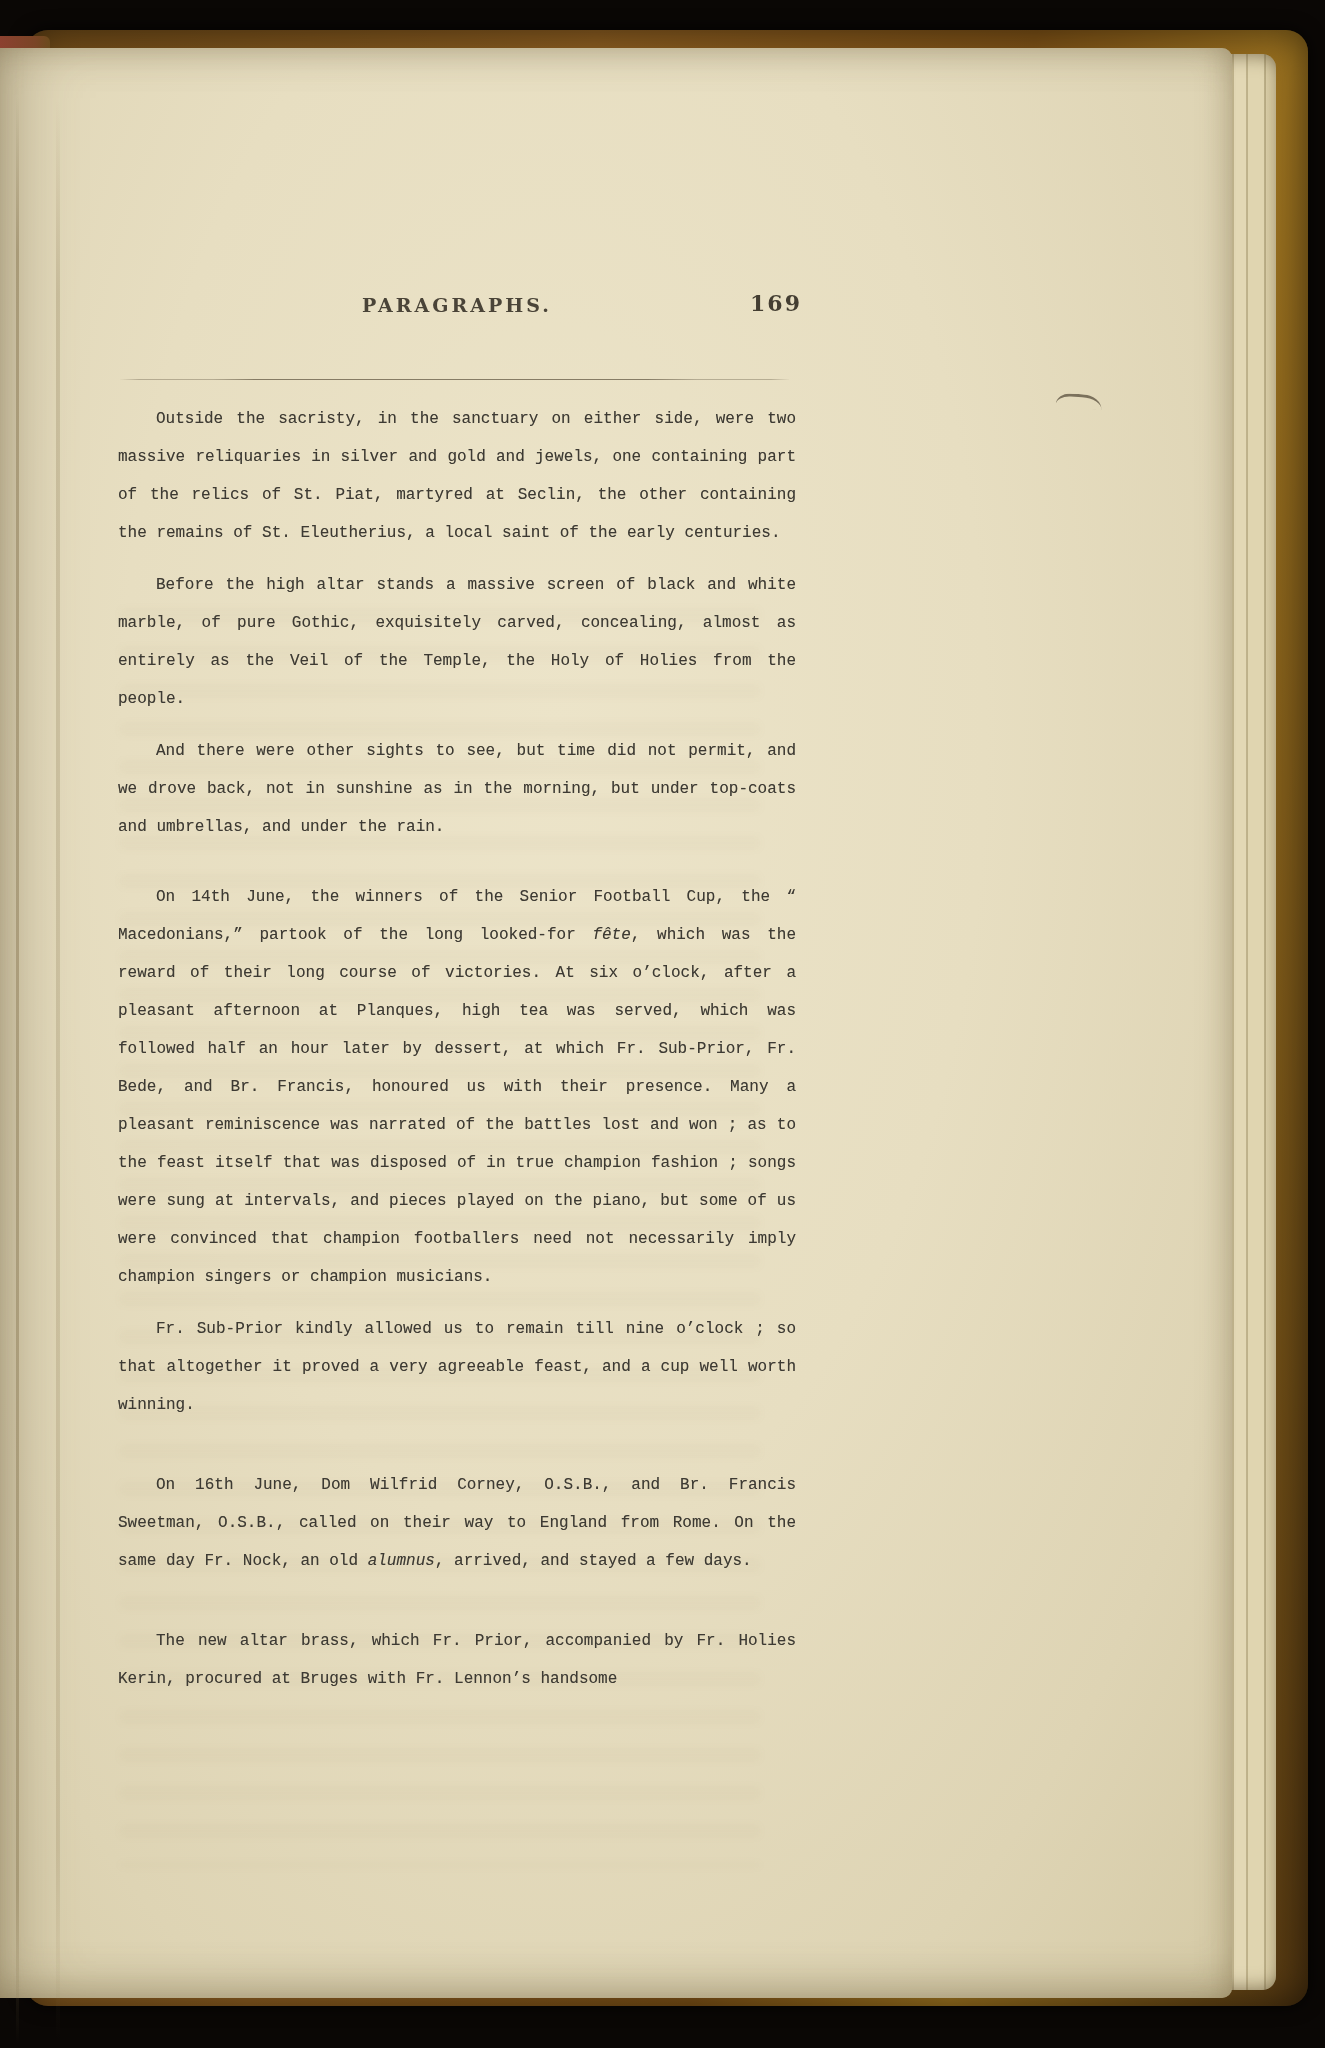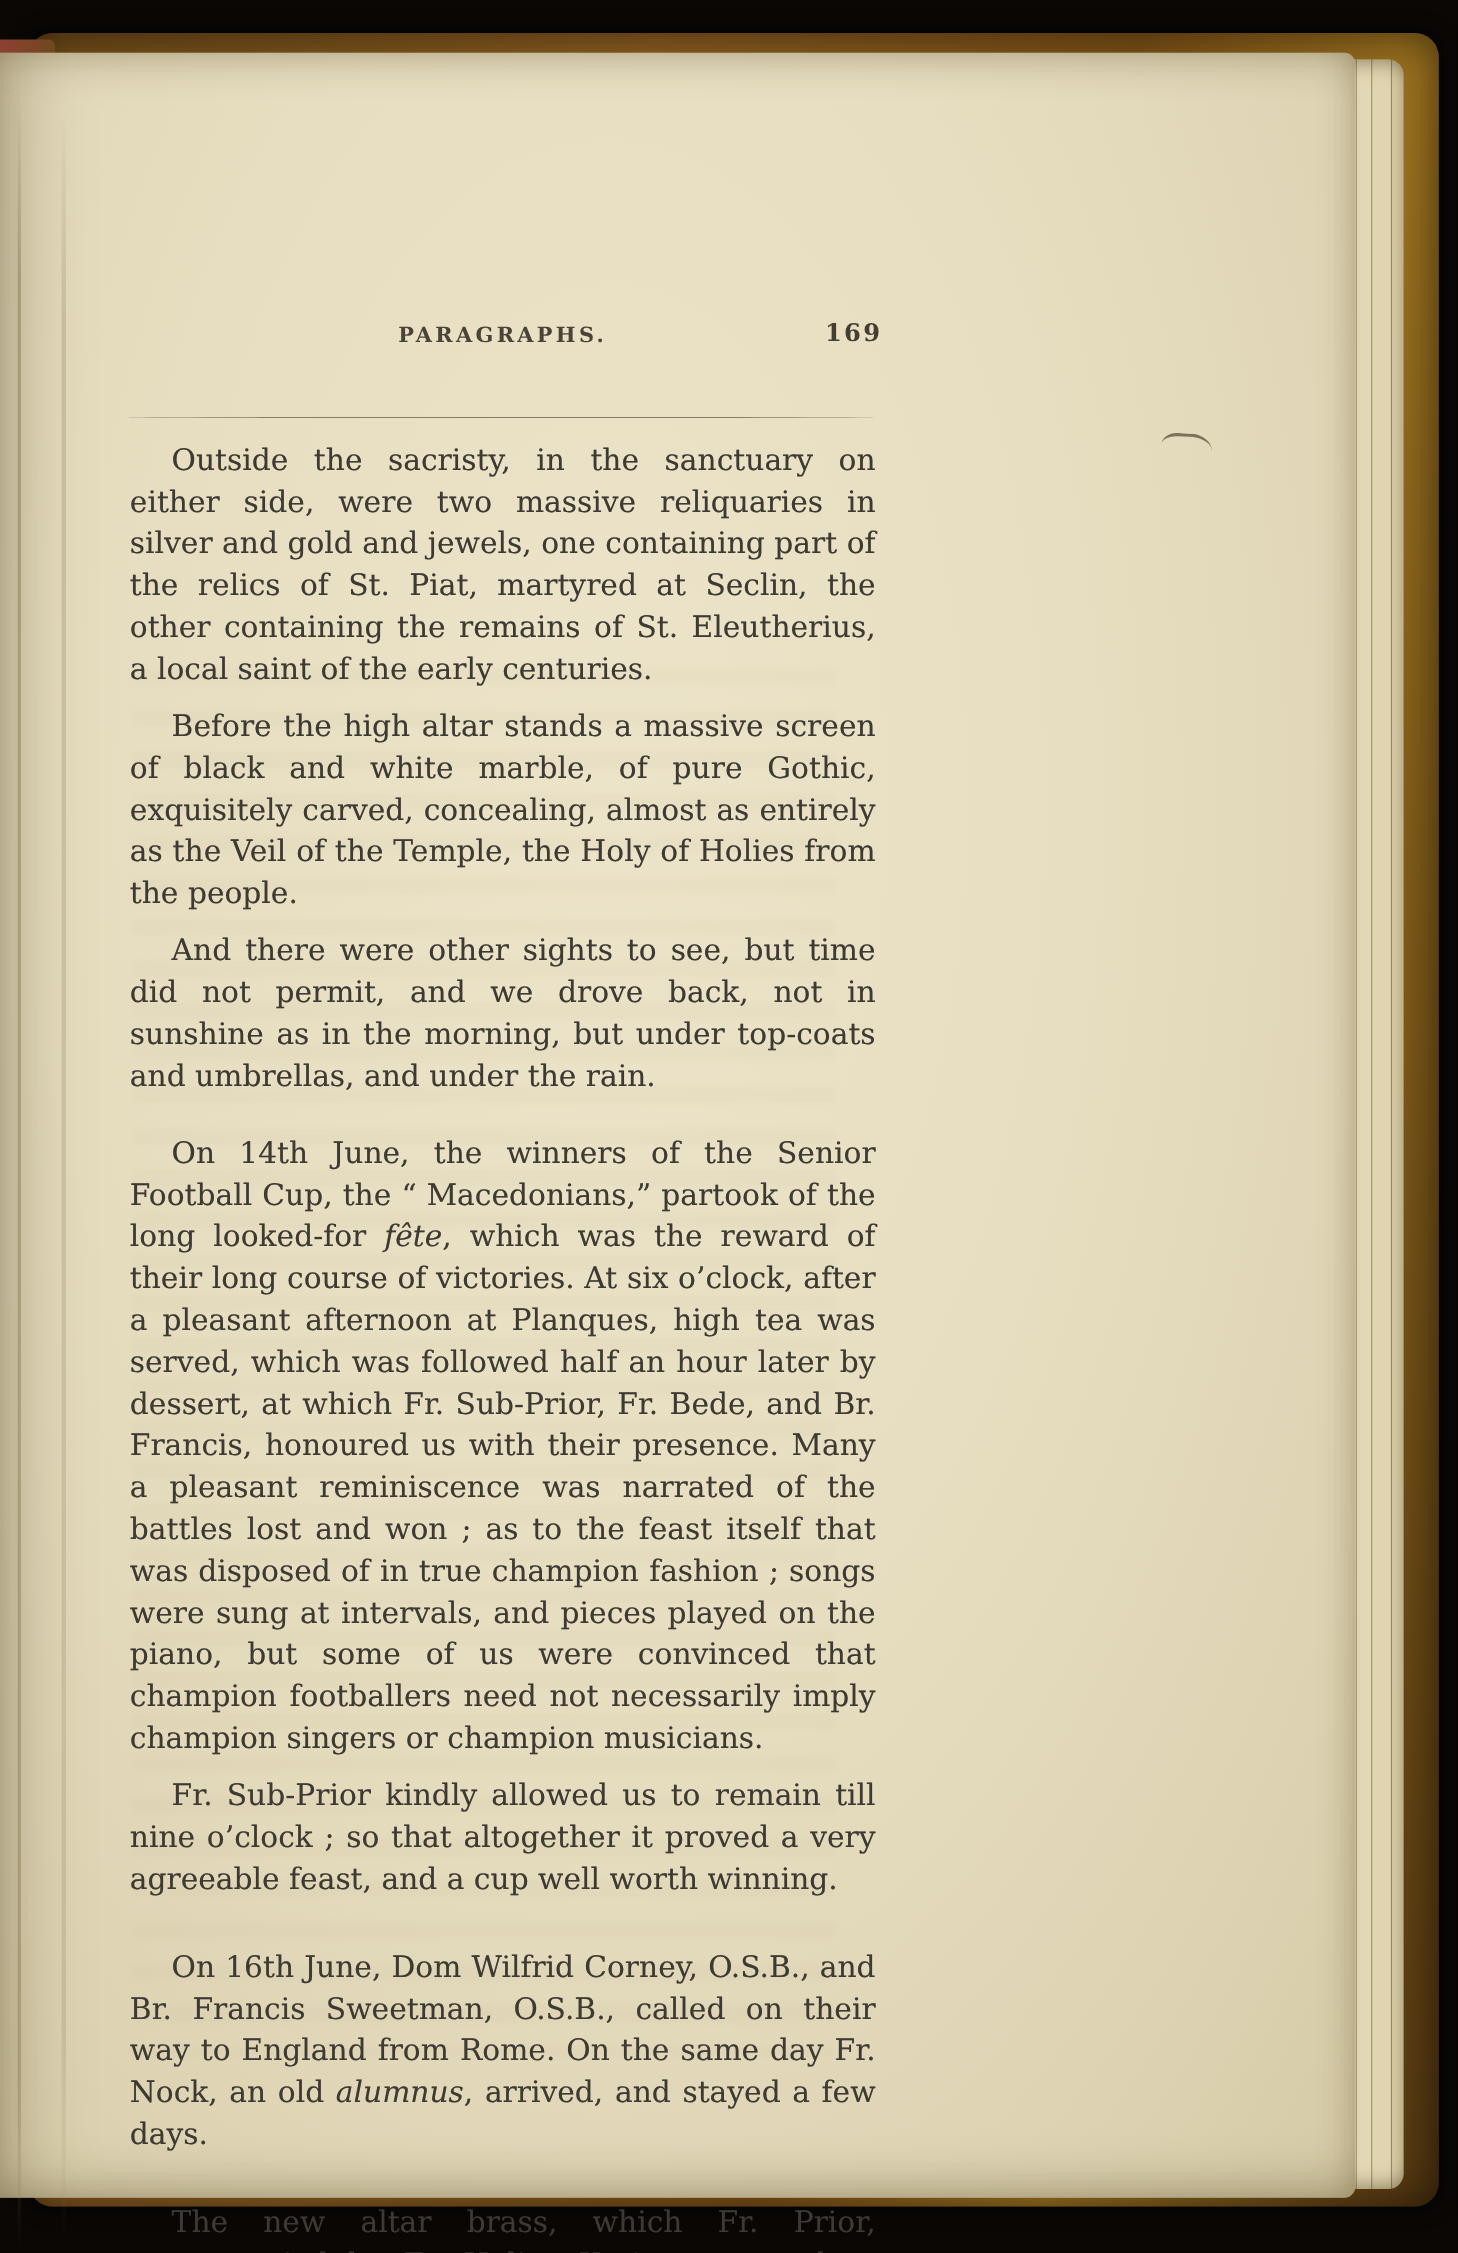--- a/index.html
+++ b/index.html
@@ -82,23 +82,24 @@
     position:absolute;top:242px;right:-6px;
     font-size:22px;letter-spacing:2px;color:#443e32;font-weight:bold;
   }
   .head-rule{
     position:absolute;top:331px;left:-5px;width:684px;height:0;
     border-top:1.6px solid rgba(100,90,68,.75);
     border-radius:50%;
   }
   .paragraphs{position:absolute;top:352px;left:0;width:678px;}
   .para{
-    font-size:27px;line-height:38px;text-align:justify;text-indent:38px;
+    font-size:16px;line-height:38px;text-align:justify;text-indent:38px;
     margin:14px 0 0 0;color:#3d3a33;
     text-shadow:0 0 .6px rgba(61,58,51,.4);
+    font-family:Liberation Mono, monospace;
   }
   .para:first-child{margin-top:0;}
   .para.section{margin-top:32px;}
   .para.big{margin-top:42px;}
   .para em{font-style:italic;}
 </style>
 </head>
 <body>
 
 <div class="scene">

